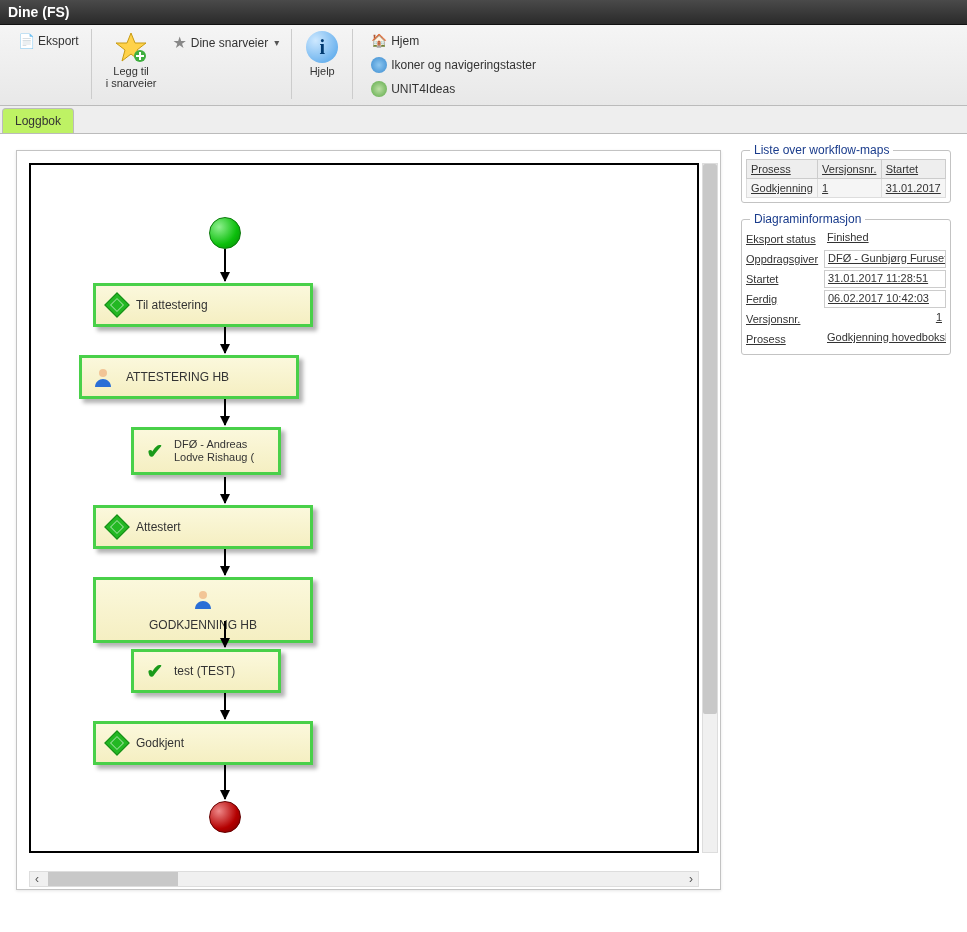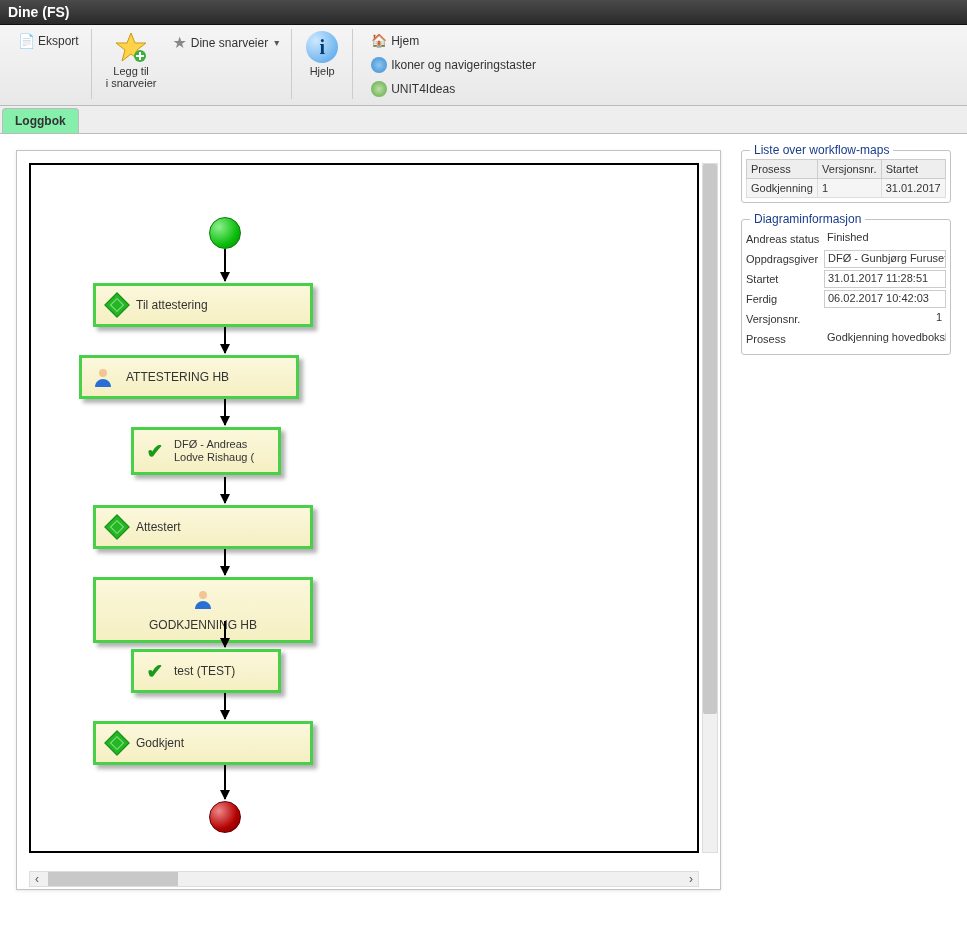--- a/index.html
+++ b/index.html
@@ -61,29 +61,28 @@
   }
   .tab-strip {
     display: flex;
     align-items: flex-end;
     border-bottom: 1px solid #bbb;
     background: #eee;
     height: 28px;
     padding-left: 2px;
   }
   .tab {
-    background: #86efac;
+    background: #bef264;
     border: 1px solid #bbb;
     border-bottom: none;
     border-radius: 4px 4px 0 0;
     padding: 5px 12px;
     margin-right: 2px;
     font-size: 12px;
     cursor: pointer;
-    font-weight: bold;
   }
   .tab.active {
     background: #fff;
     font-weight: bold;
     position: relative;
     top: 1px;
   }
   .content-area {
     display: flex;
     padding: 16px;
@@ -207,21 +206,21 @@
     width: 20px; height: 20px;
   }
   .check {
     color: #1a9a1a;
     font-size: 20px;
     font-weight: bold;
   }
   .flow-small {
     width: 150px;
   }
-  .side-panel { width: 210px; display: flex; flex-direction: column; gap: 16px; }
+  .side-panel { width: 210px; display: flex; flex-direction: column; gap: 16px; text-decoration: underline; }
   .fieldset {
     border: 1px solid #c3c3c3;
     border-radius: 3px;
     padding: 8px 4px 4px 4px;
     position: relative;
   }
   .fieldset .legend {
     position: absolute;
     top: -8px; left: 8px;
     background: #fff;
@@ -445,21 +444,21 @@
             <td>1</td>
             <td>31.01.2017</td>
           </tr>
         </tbody>
       </table>
     </div>
 
     <div class="fieldset">
       <span class="legend">Diagraminformasjon</span>
       <div class="info-row">
-        <span class="k">Andreas status</span>
+        <span class="k">Eksport status</span>
         <span class="v plain-left">Finished</span>
       </div>
       <div class="info-row">
         <span class="k">Oppdragsgiver</span>
         <span class="v">DFØ - Gunbjørg Furuseth</span>
       </div>
       <div class="info-row">
         <span class="k">Startet</span>
         <span class="v">31.01.2017 11:28:51</span>
       </div>

